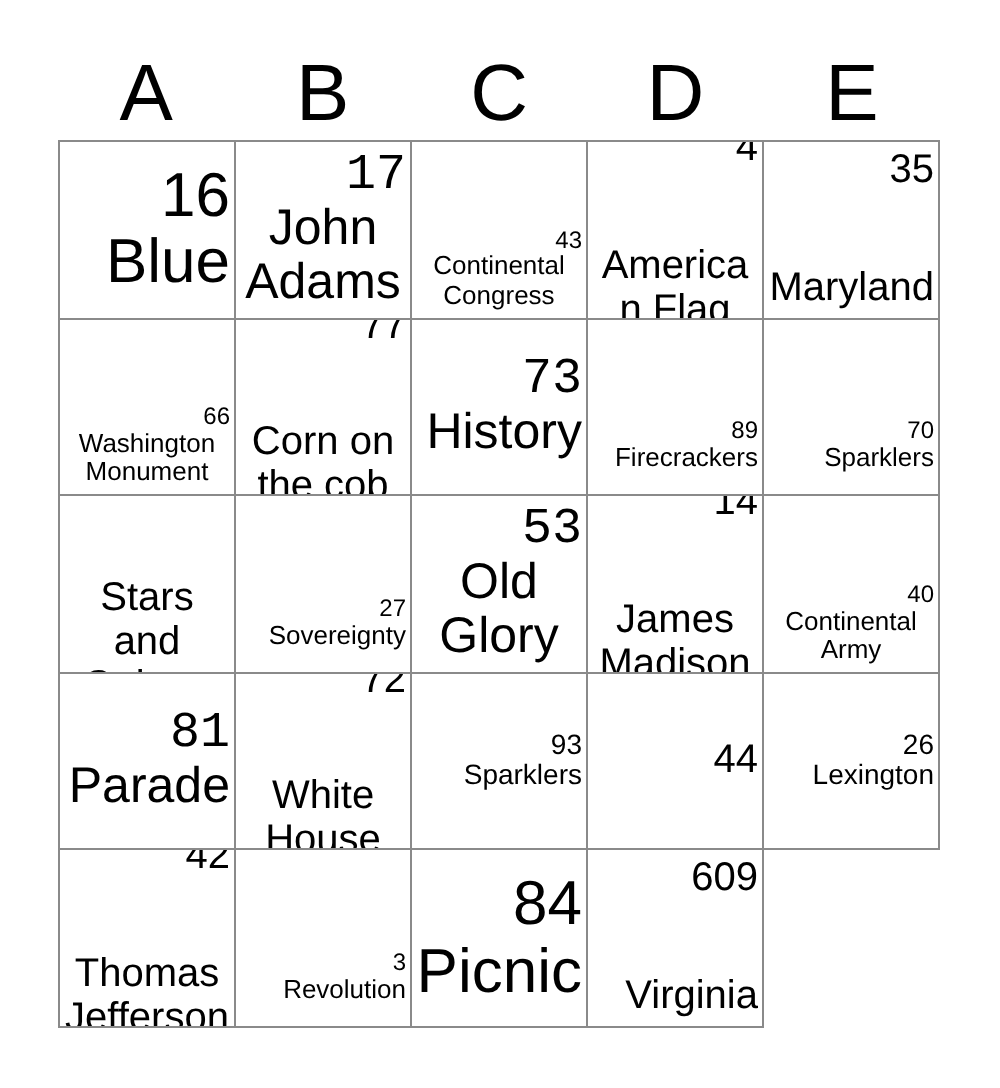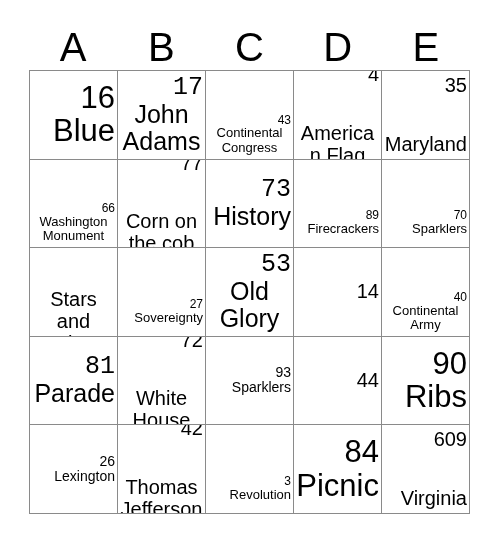--- a/index.html
+++ b/index.html
@@ -165,20 +165,21 @@
     <div class="bingo-cell size-xs">
       <span class="cell-number">27</span>
       <span class="cell-label">Sovereignty</span>
     </div>
     <div class="bingo-cell size-lg">
       <span class="cell-number">53</span>
       <span class="cell-label">Old Glory</span>
     </div>
     <div class="bingo-cell size-md">
       <span class="cell-number">14</span>
+      <span class="cell-label">James Madison</span>
     </div>
     <div class="bingo-cell size-xs">
       <span class="cell-number">40</span>
       <span class="cell-label">Continental Army</span>
     </div>
 
     <div class="bingo-cell size-lg">
       <span class="cell-number">81</span>
       <span class="cell-label">Parade</span>
     </div>
@@ -186,24 +187,20 @@
       <span class="cell-number">72</span>
       <span class="cell-label">White House</span>
     </div>
     <div class="bingo-cell size-sm">
       <span class="cell-number">93</span>
       <span class="cell-label">Sparklers</span>
     </div>
     <div class="bingo-cell size-md">
       <span class="cell-number">44</span>
     </div>
-    <div class="bingo-cell size-xl">
-      <span class="cell-number">90</span>
-      <span class="cell-label">Ribs</span>
-    </div>
 
     <div class="bingo-cell size-sm">
       <span class="cell-number">26</span>
       <span class="cell-label">Lexington</span>
     </div>
     <div class="bingo-cell size-md">
       <span class="cell-number">42</span>
       <span class="cell-label">Thomas Jefferson</span>
     </div>
     <div class="bingo-cell size-xs">

